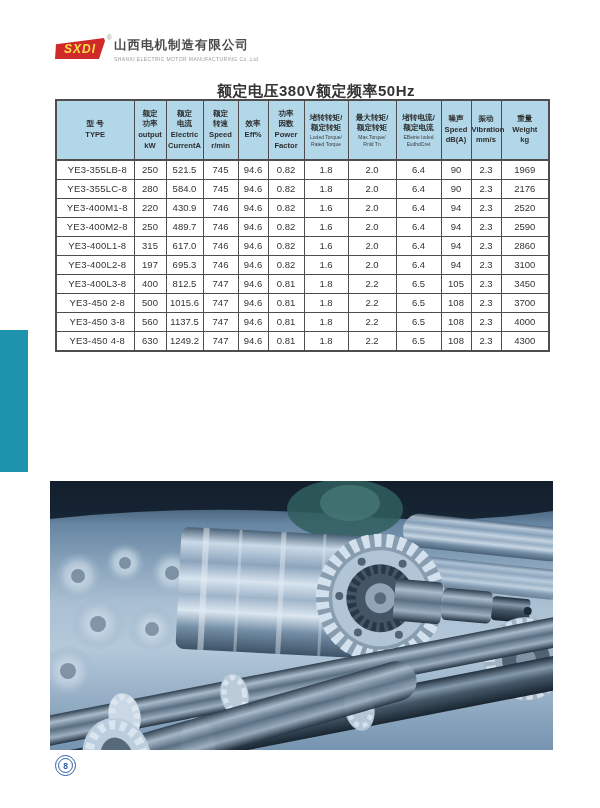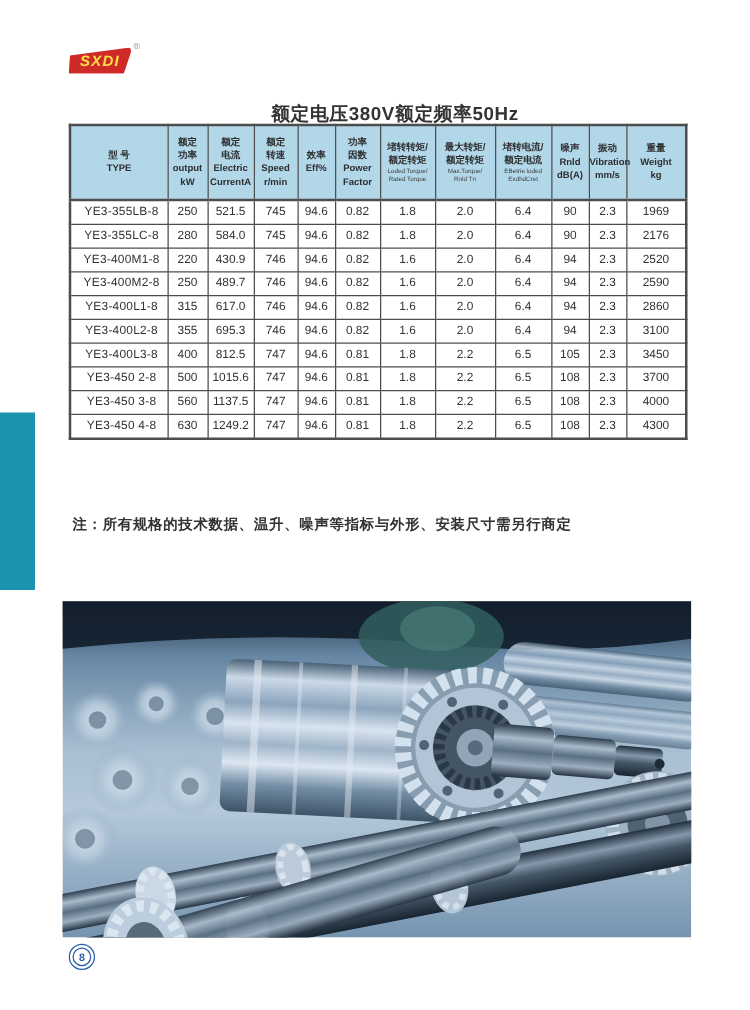--- a/index.html
+++ b/index.html
@@ -79,20 +79,24 @@
 </style>
 </head>
 <body>
 
 <div class="page">
 
   <header class="brand">
     <div class="logo-wrap">
       <span class="logo-flag">SXDI</span>
       <span class="reg">®</span>
+    </div>
+    <div class="company">
+      <div class="company-cn">山西电机制造有限公司</div>
+      <div class="company-en">SHANXI ELECTRIC MOTOR MANUFACTURING Co.,Ltd</div>
     </div>
   </header>
 
   <h1 class="title">额定电压380V额定频率50Hz</h1>
 
   <table class="spec-table">
     <colgroup>
       <col style="width:78px">
         <col style="width:32px">
         <col style="width:37px">
@@ -153,21 +157,21 @@
 Rnld Tn</span>
         </th>
         <th>
           <span class="h-main">堵转电流/
 额定电流</span>
           <span class="h-sub">EBetrie loded
 ExdhdCret</span>
         </th>
         <th>
             <span class="h-main">噪声
-Rnld
+Speed
 dB(A)</span>
           </th>
         <th>
             <span class="h-main">振动
 Vibration
 mm/s</span>
           </th>
         <th>
             <span class="h-main">重量
 Weight
@@ -241,21 +245,21 @@
           <td>0.82</td>
           <td>1.6</td>
           <td>2.0</td>
           <td>6.4</td>
           <td>94</td>
           <td>2.3</td>
           <td>2860</td>
         </tr>
         <tr>
           <td class="type-cell">YE3-400L2-8</td>
-          <td>355</td>
+          <td>197</td>
           <td>695.3</td>
           <td>746</td>
           <td>94.6</td>
           <td>0.82</td>
           <td>1.6</td>
           <td>2.0</td>
           <td>6.4</td>
           <td>94</td>
           <td>2.3</td>
           <td>3100</td>
@@ -312,21 +316,20 @@
           <td>1.8</td>
           <td>2.2</td>
           <td>6.5</td>
           <td>108</td>
           <td>2.3</td>
           <td>4300</td>
         </tr>
       </tbody>
   </table>
 
-  <p class="note">注：所有规格的技术数据、温升、噪声等指标与外形、安装尺寸需另行商定</p>
 
   <div class="teal-bar"></div>
 
   <figure class="photo">
     <svg width="503" height="269" viewBox="0 0 503 269" xmlns="http://www.w3.org/2000/svg">
       <defs>
         <linearGradient id="bgG" x1="0" y1="0" x2="0" y2="1">
           <stop offset="0" stop-color="#16202b"></stop>
           <stop offset="0.16" stop-color="#6d8aa3"></stop>
           <stop offset="0.45" stop-color="#b9cbd9"></stop>

